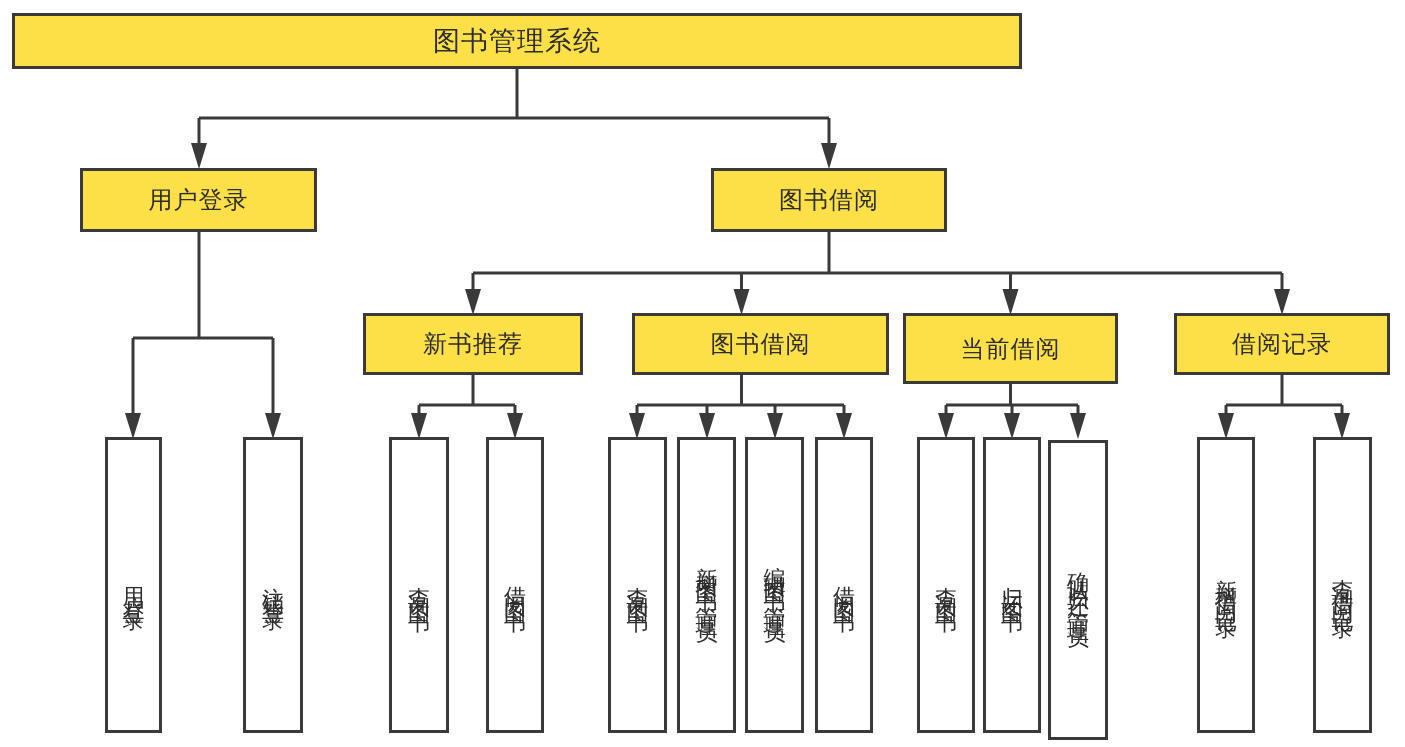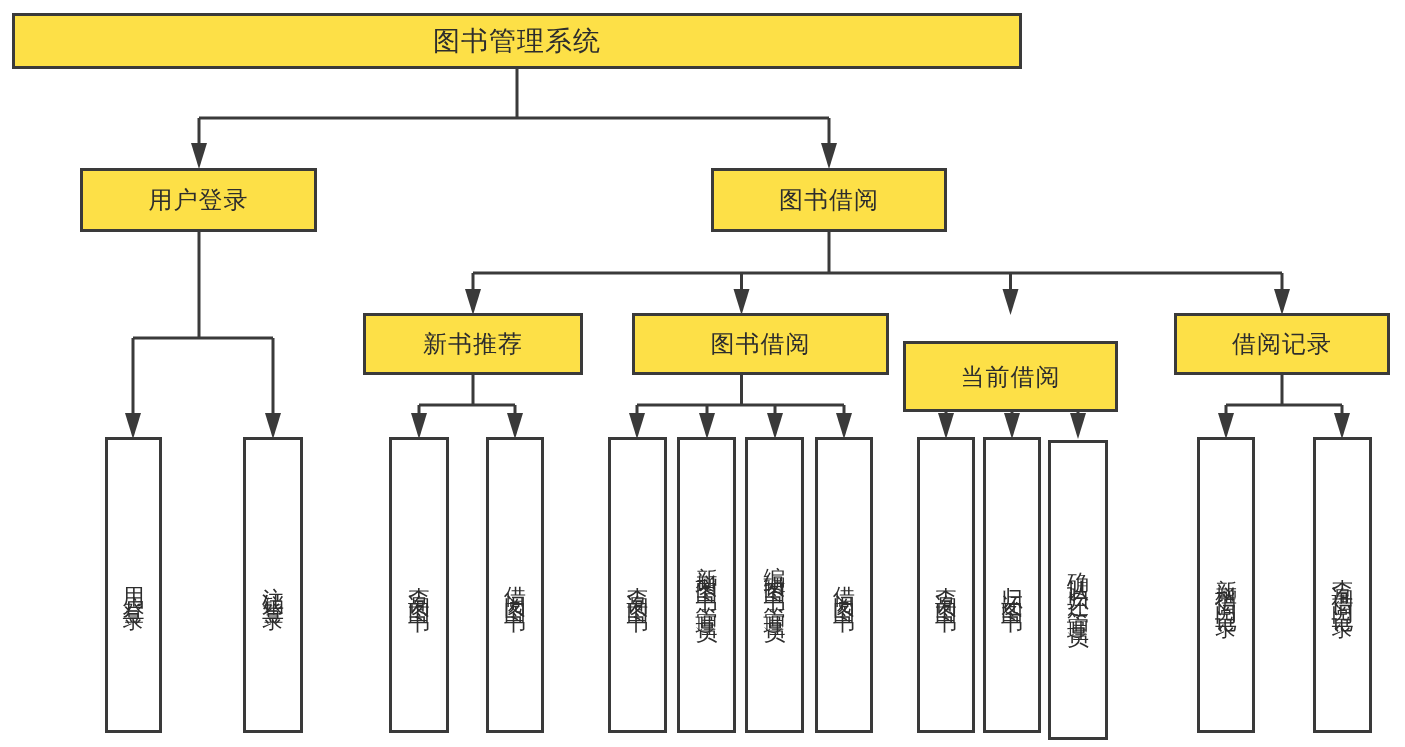--- a/index.html
+++ b/index.html
@@ -76,21 +76,21 @@
   <div class="hnode" style="left:711px;top:168px;width:236px;height:64px;">
     <span>图书借阅</span>
   </div>
 
   <div class="hnode" style="left:363px;top:313px;width:220px;height:62px;">
     <span>新书推荐</span>
   </div>
   <div class="hnode" style="left:632px;top:313px;width:257px;height:62px;">
     <span>图书借阅</span>
   </div>
-  <div class="hnode" style="left:903px;top:313px;width:215px;height:71px;margin-top:28px;">
+  <div class="hnode" style="left:903px;top:313px;width:215px;height:71px;">
     <span>当前借阅</span>
   </div>
   <div class="hnode" style="left:1174px;top:313px;width:216px;height:62px;">
     <span>借阅记录</span>
   </div>
 
   <div class="vnode" style="left:105px;top:437px;width:57px;height:296px;">
     <span class="vtext">用户登录</span>
   </div>
   <div class="vnode" style="left:243px;top:437px;width:60px;height:296px;">

